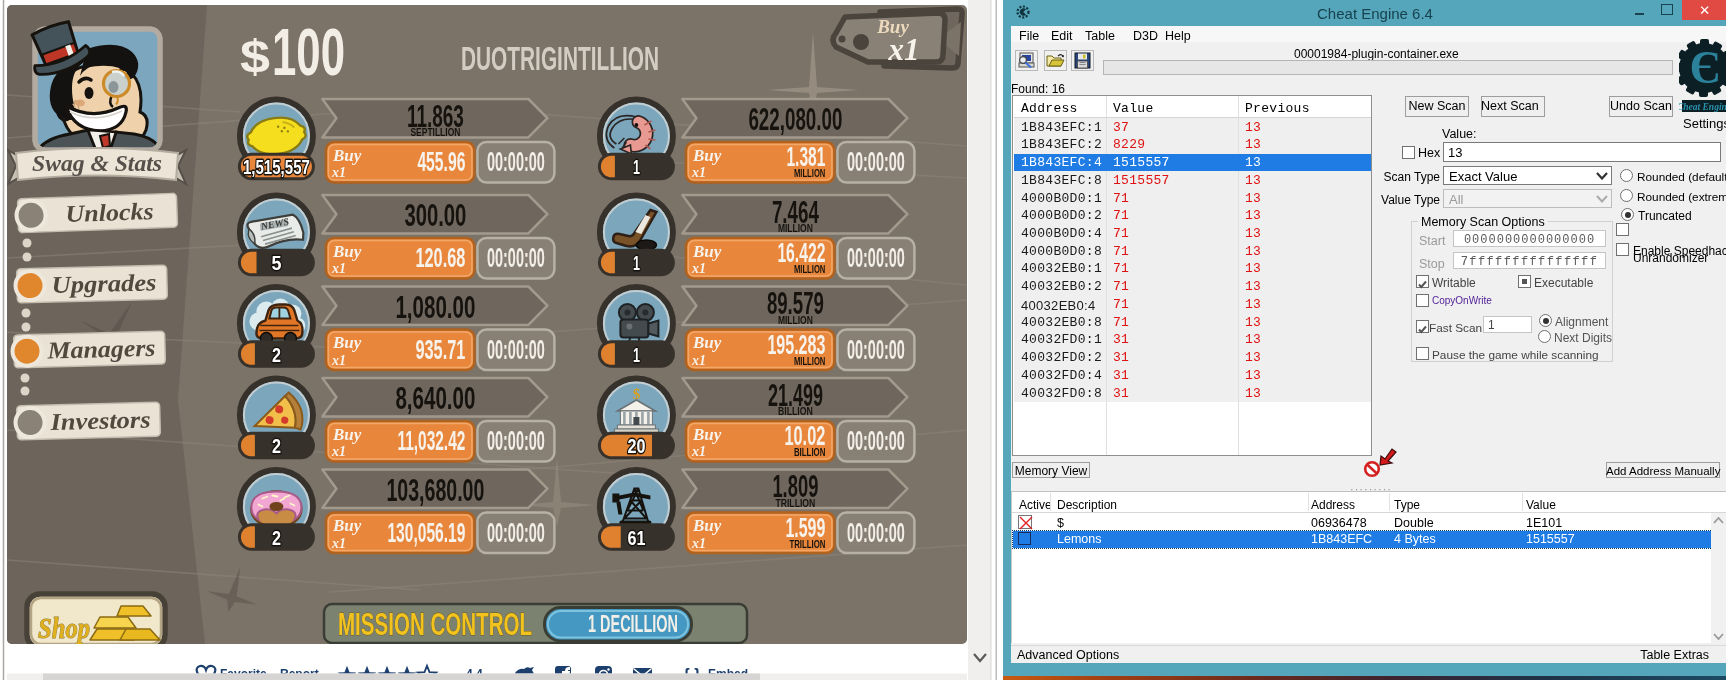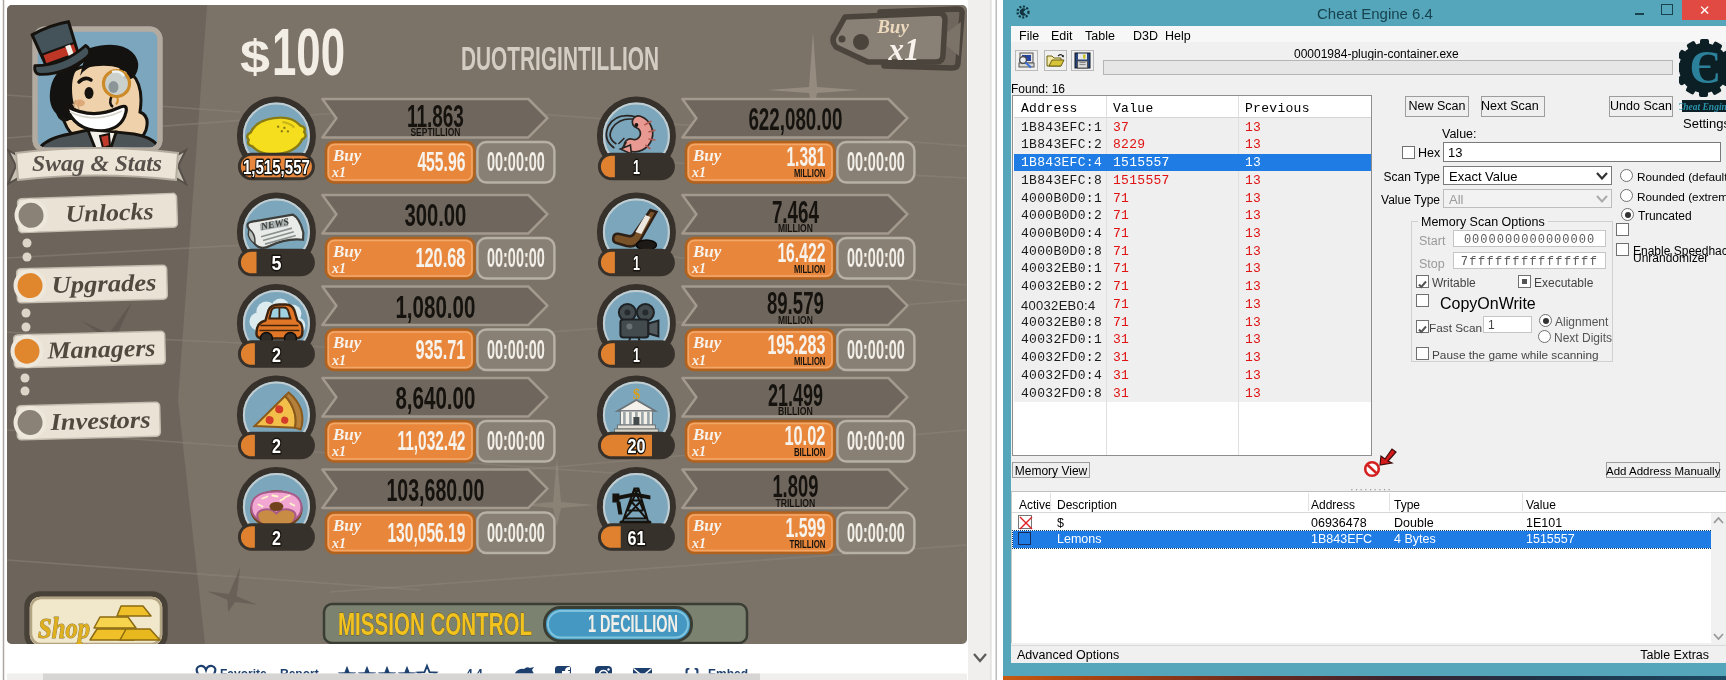--- a/index.html
+++ b/index.html
@@ -563,21 +563,21 @@
       <div class="t" style="left:450px;top:254.5px;font-size:12px;color:#5a5a5a;width:153px;text-align:center;font-family:'Liberation Mono',monospace;letter-spacing:1.4px">7fffffffffffffff</div>
       <span class="cb" style="left:413px;top:275px"><svg width="11" height="11" viewBox="0 0 11 11">
           <path d="M2 5.5 L4.3 8 L9 2.5" fill="none" stroke="#555" stroke-width="2"></path>
         </svg></span>
       <div class="t" style="left:429px;top:276px;font-size:12px;color:#444;">Writable</div>
       <span class="cb" style="left:515px;top:275px">
         <span style="position:absolute;left:2.5px;top:2.5px;width:5px;height:5px;background:#555"></span>
       </span>
       <div class="t" style="left:531px;top:276px;font-size:12px;color:#444;">Executable</div>
       <span class="cb" style="left:413px;top:294px"></span>
-      <div class="t" style="left:429px;top:295px;font-size:16px;color:#000000;margin-left:8px;">CopyOnWrite</div>
+      <div class="t" style="left:429px;top:295px;font-size:10px;color:#4c1d95;">CopyOnWrite</div>
       <span class="cb" style="left:413px;top:320px"><svg width="11" height="11" viewBox="0 0 11 11">
           <path d="M2 5.5 L4.3 8 L9 2.5" fill="none" stroke="#555" stroke-width="2"></path>
         </svg></span>
       <div class="t" style="left:426px;top:321px;font-size:11.8px;color:#444;">Fast Scan</div>
       <div class="" style="left:480px;top:316px;width:49px;height:17px;background:#fff;border:1px solid #c5c5c5"></div>
       <div class="t" style="left:485px;top:318px;font-size:12px;color:#444;">1</div>
       <span class="radio" style="left:536px;top:314px">
         <span class="rdot"></span>
       </span>
       <div class="t" style="left:552px;top:315px;font-size:12px;color:#555;">Alignment</div>

